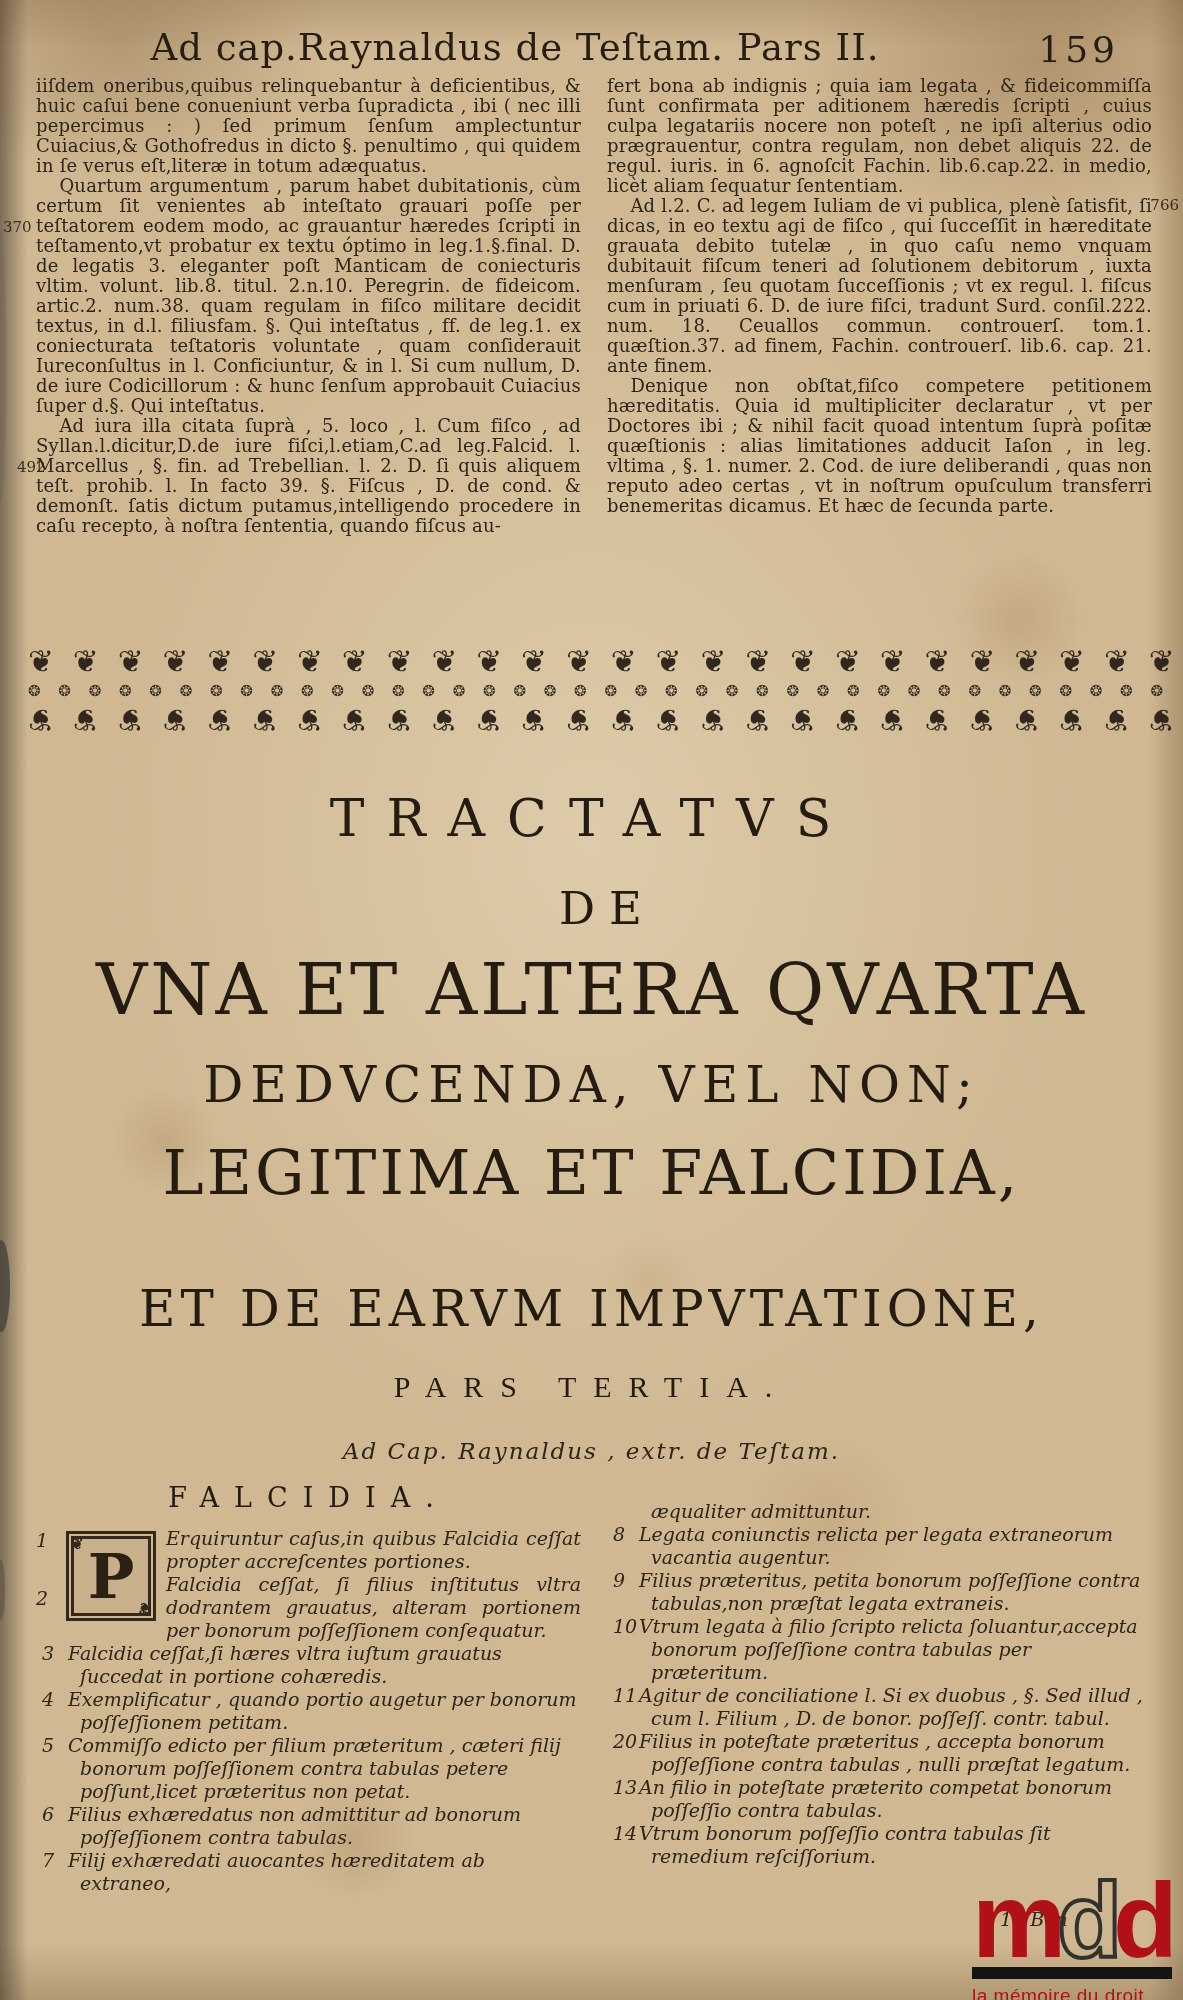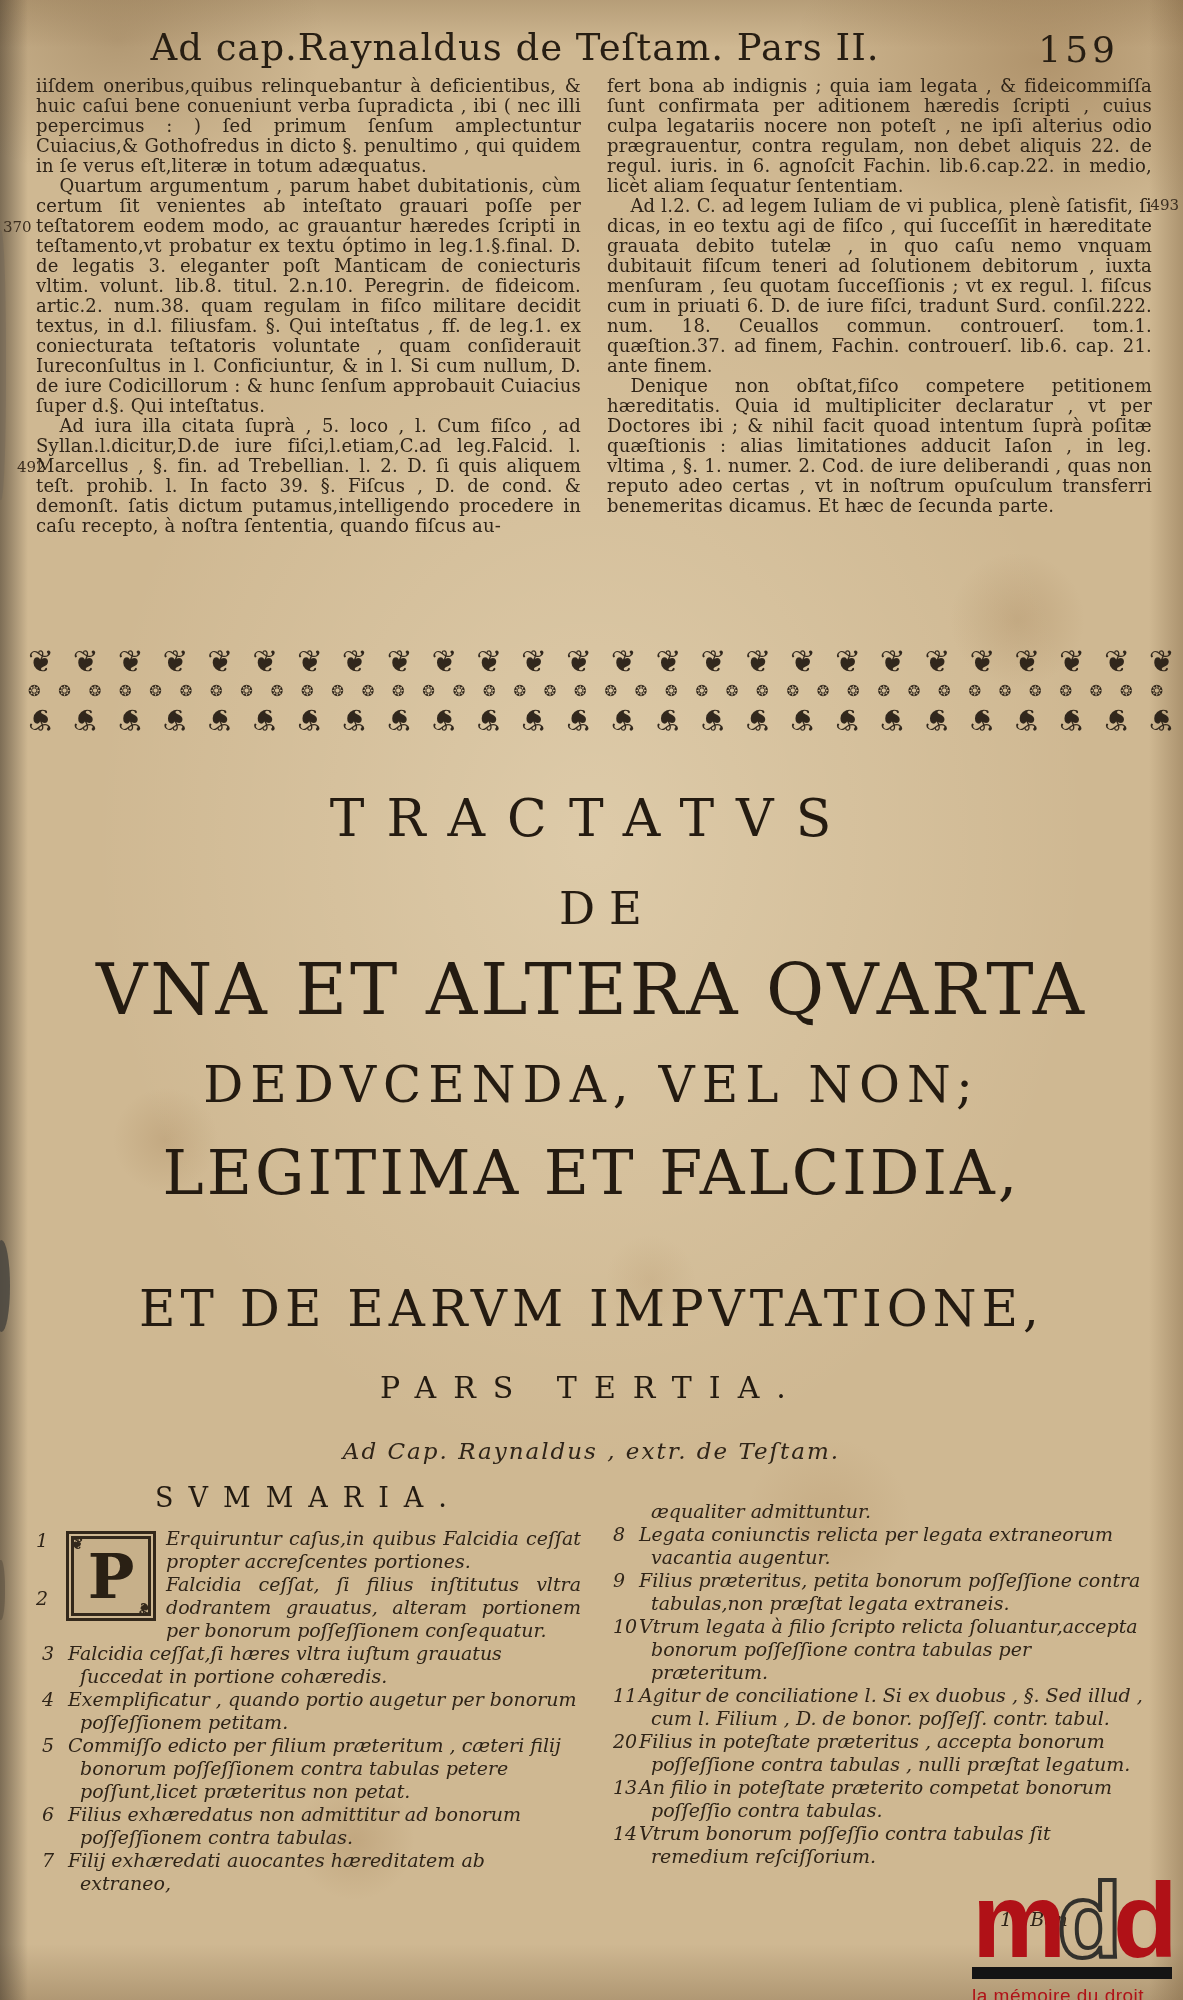--- a/index.html
+++ b/index.html
@@ -42,21 +42,21 @@
   .r3{font-size:31px;word-spacing:9px;margin-top:5px;transform:scaleY(-1);}
   
   .tline{position:absolute;left:0;right:0;text-align:center;white-space:nowrap;color:#241b11;}
   .t1{top:788px;font-size:52px;letter-spacing:22px;}
   .t2{top:882px;font-size:45px;letter-spacing:14px;padding-left:32px;}
   .t3{top:948px;font-size:71px;letter-spacing:3px;}
   .t4{top:1056px;font-size:50px;letter-spacing:7px;}
   .t5{top:1136px;font-size:62px;letter-spacing:3px;}
   .t6{top:1220px;font-size:38px;letter-spacing:1px;}
   .t7{top:1280px;font-size:50px;letter-spacing:5px;}
-  .t8{top:1370px;font-size:30px;letter-spacing:17px;}
+  .t8{top:1370px;font-size:30px;letter-spacing:17px;font-family:Liberation Serif, serif;}
   .t9{top:1438px;font-size:23px;font-style:italic;letter-spacing:2px;color:#2f2418;}
   
   .summaria{position:absolute;top:1482px;left:36px;width:1116px;display:flex;gap:26px;}
   .sumcol{flex:1;}
   .sumhead{text-align:center;font-size:27px;letter-spacing:15px;color:#241b11;margin:0 0 14px 0;font-weight:normal;}
   .s-item{position:relative;font-style:italic;font-size:19px;line-height:23px;
           padding-left:44px;text-indent:-38px;margin:0;}
   .s-num{display:inline-block;width:26px;text-indent:0;font-style:italic;}
   .sum-wrap{position:relative;padding-left:24px;}
   .sum-wrap .abs{position:absolute;left:0;width:20px;font-style:italic;font-size:19px;}
@@ -94,21 +94,21 @@
   <div class="blob1"></div>
   <div class="blob3"></div>
 
   <header class="runhead">
     <span class="title">Ad cap.Raynaldus de Teſtam. Pars II.</span>
     <span class="pagenum">159</span>
   </header>
 
   <span class="mnote m490">370</span>
   <span class="mnote m492">492</span>
-  <span class="mnote m493">493</span>
+  <span class="mnote m493">766</span>
 
   <section class="columns">
     <div class="col" id="col-left">
         <p class="para">iiſdem oneribus,quibus relinquebantur à deficientibus, &amp; huic caſui bene conueniunt verba ſupradicta , ibi ( nec illi pepercimus : ) ſed primum ſenſum amplectuntur Cuiacius,&amp; Gothofredus in dicto §. penultimo , qui quidem in ſe verus eſt,literæ in totum adæquatus.</p>
         <p class="para ind">Quartum argumentum , parum habet dubitationis, cùm certum ſit venientes ab inteſtato grauari poſſe per teſtatorem eodem modo, ac grauantur hæredes ſcripti in teſtamento,vt probatur ex textu óptimo in leg.1.§.final. D. de legatis 3. eleganter poſt Manticam de coniecturis vltim. volunt. lib.8. titul. 2.n.10. Peregrin. de fideicom. artic.2. num.38. quam regulam in fiſco militare decidit textus, in d.l. filiusfam. §. Qui inteſtatus , ff. de leg.1. ex coniecturata teſtatoris voluntate , quam conſiderauit Iureconſultus in l. Conficiuntur, &amp; in l. Si cum nullum, D. de iure Codicillorum : &amp; hunc ſenſum approbauit Cuiacius ſuper d.§. Qui inteſtatus.</p>
         <p class="para ind">Ad iura illa citata ſuprà , 5. loco , l. Cum fiſco , ad Syllan.l.dicitur,D.de iure fiſci,l.etiam,C.ad leg.Falcid. l. Marcellus , §. fin. ad Trebellian. l. 2. D. ſi quis aliquem teſt. prohib. l. In facto 39. §. Fiſcus , D. de cond. &amp; demonſt. ſatis dictum putamus,intelligendo procedere in caſu recepto, à noſtra ſententia, quando fiſcus au-</p>
       </div>
     <div class="col" id="col-right">
         <p class="para">fert bona ab indignis ; quia iam legata , &amp; fideicommiſſa ſunt confirmata per aditionem hæredis ſcripti , cuius culpa legatariis nocere non poteſt , ne ipſi alterius odio prægrauentur, contra regulam, non debet aliquis 22. de regul. iuris. in 6. agnoſcit Fachin. lib.6.cap.22. in medio, licèt aliam ſequatur ſententiam.</p>
         <p class="para ind">Ad l.2. C. ad legem Iuliam de vi publica, plenè ſatisfit, ſi dicas, in eo textu agi de fiſco , qui ſucceſſit in hæreditate grauata debito tutelæ , in quo caſu nemo vnquam dubitauit fiſcum teneri ad ſolutionem debitorum , iuxta menſuram , ſeu quotam ſucceſſionis ; vt ex regul. l. fiſcus cum in priuati 6. D. de iure fiſci, tradunt Surd. conſil.222. num. 18. Ceuallos commun. controuerſ. tom.1. quæſtion.37. ad finem, Fachin. controuerſ. lib.6. cap. 21. ante finem.</p>
@@ -126,21 +126,21 @@
   <div class="tline t2">DE</div>
   <div class="tline t3">VNA ET ALTERA QVARTA</div>
   <div class="tline t4">DEDVCENDA, VEL NON;</div>
   <div class="tline t5">LEGITIMA ET FALCIDIA,</div>
   <div class="tline t7">ET DE EARVM IMPVTATIONE,</div>
   <div class="tline t8">PARS TERTIA.</div>
   <div class="tline t9">Ad Cap. Raynaldus , extr. de Teſtam.</div>
 
   <section class="summaria">
     <div class="sumcol left">
-      <h2 class="sumhead">SVMMARIA.</h2>
+      <h2 class="sumhead">FALCIDIA.</h2>
       <div class="sum-wrap">
         <span class="abs n1">1</span>
         <span class="abs n2">2</span>
         <div class="dropcap">P</div>
         <p class="s-flow">Erquiruntur caſus,in quibus Falcidia ceſſat propter accreſcentes portiones.</p>
         <p class="s-flow">Falcidia ceſſat, ſi filius inſtitutus vltra dodrantem grauatus, alteram portionem per bonorum poſſeſſionem conſequatur.</p>
       </div>
       <div id="sum-left-rest">
           <div class="s-item"><span class="s-num">3</span><span>Falcidia ceſſat,ſi hæres vltra iuſtum grauatus ſuccedat in portione cohæredis.</span></div>
           <div class="s-item"><span class="s-num">4</span><span>Exemplificatur , quando portio augetur per bonorum poſſeſſionem petitam.</span></div>

